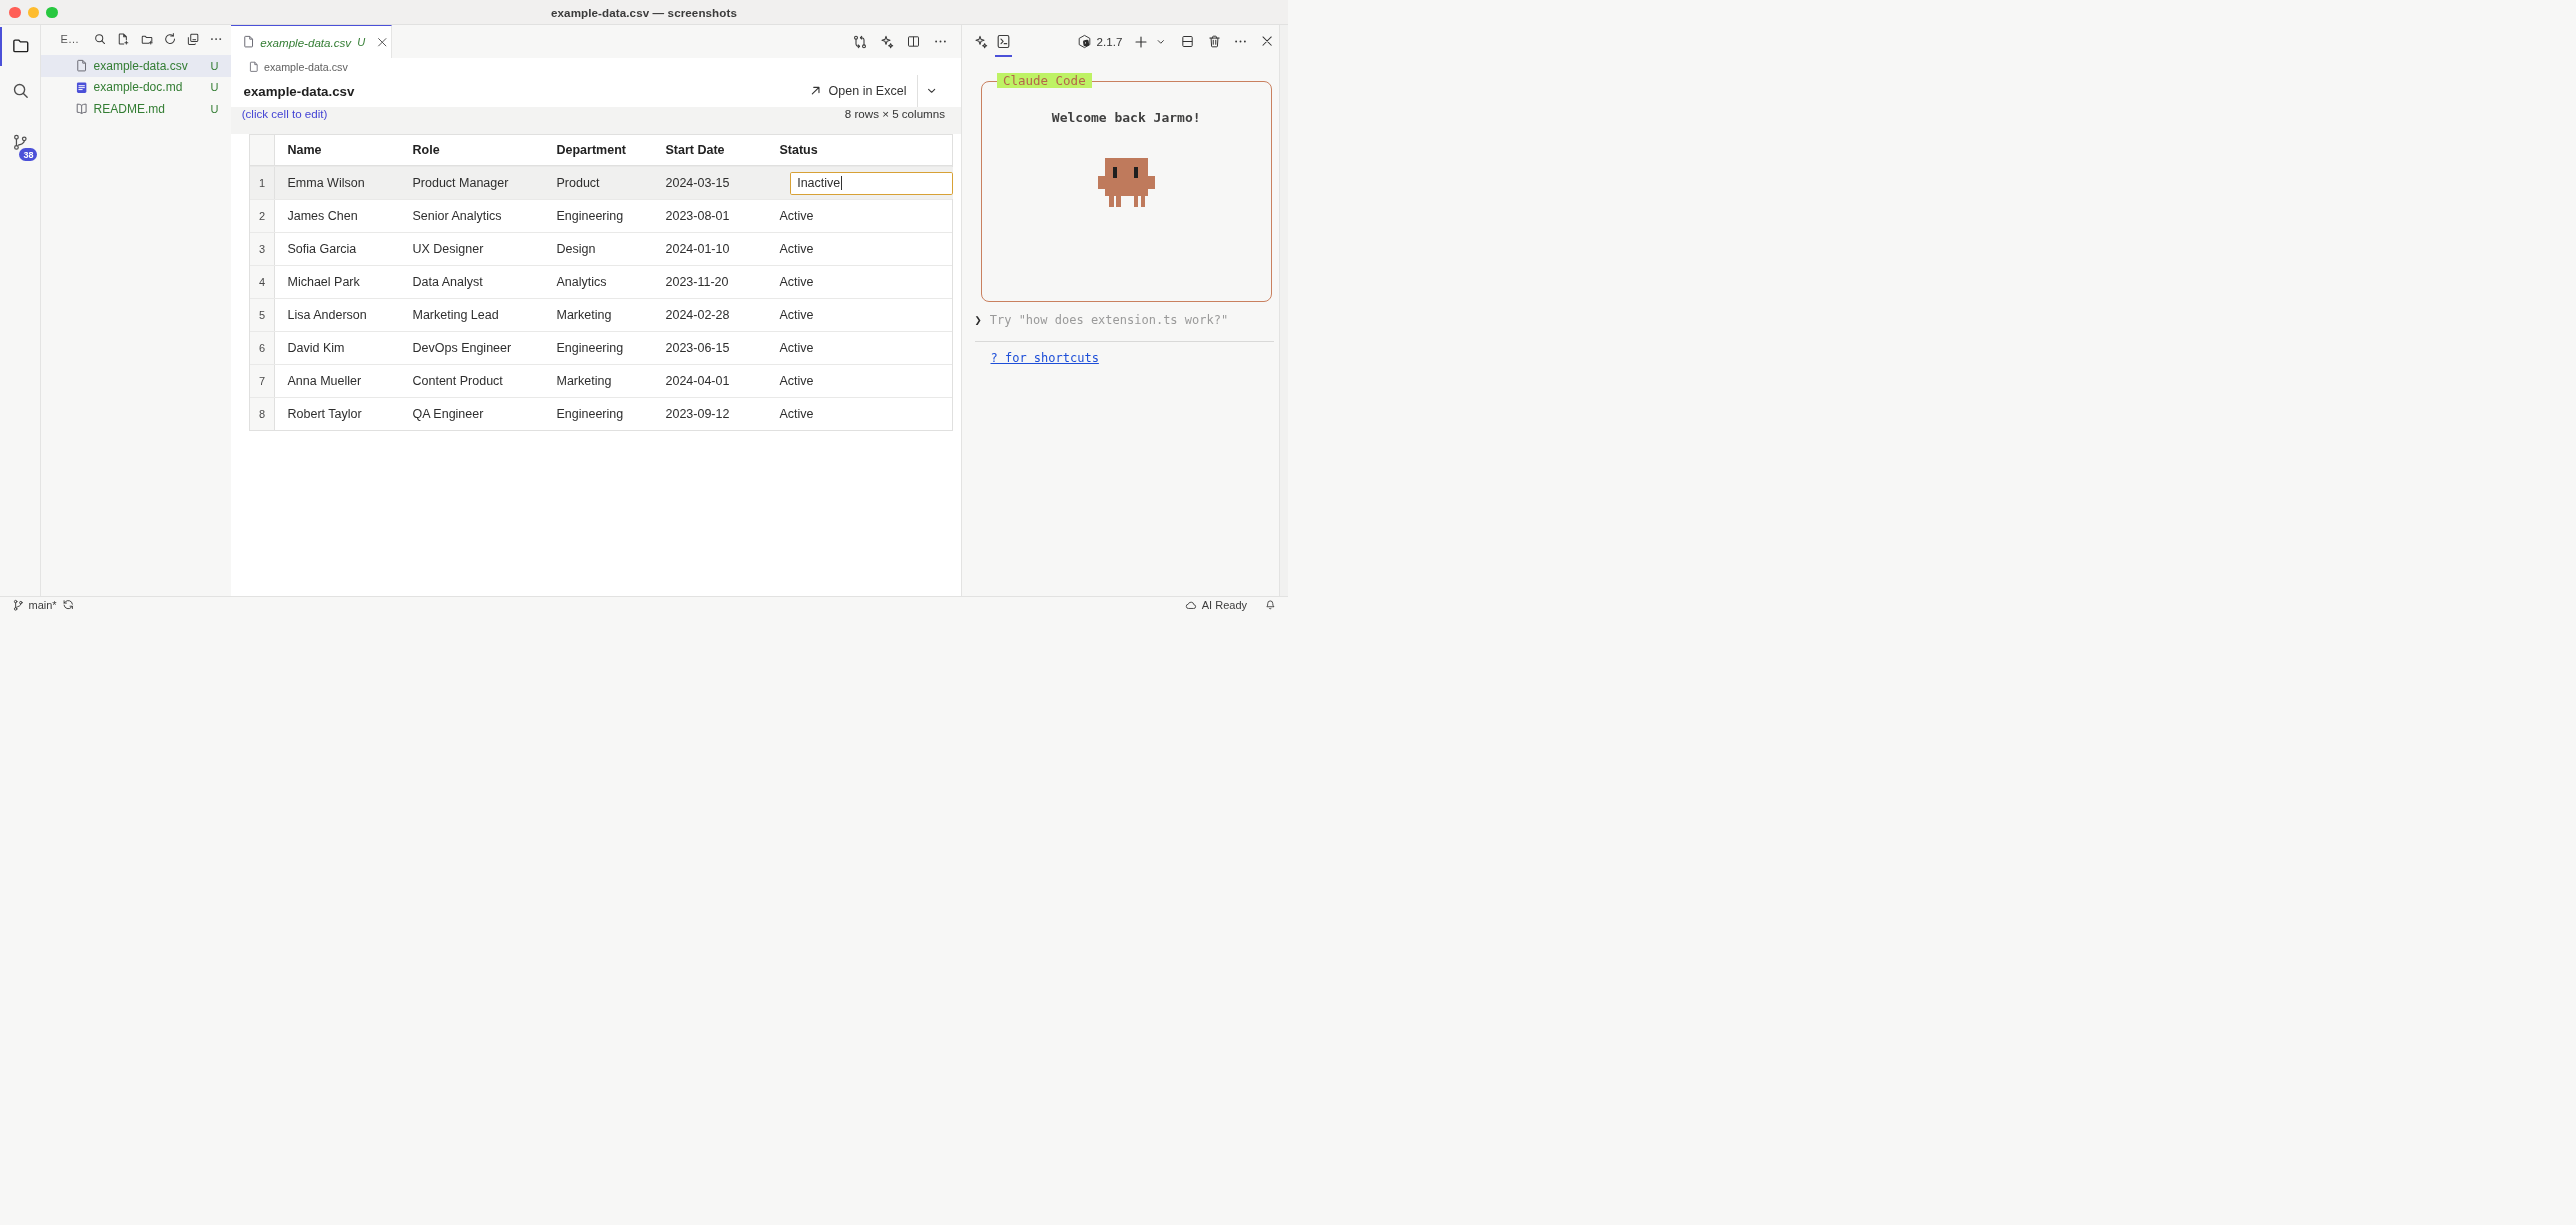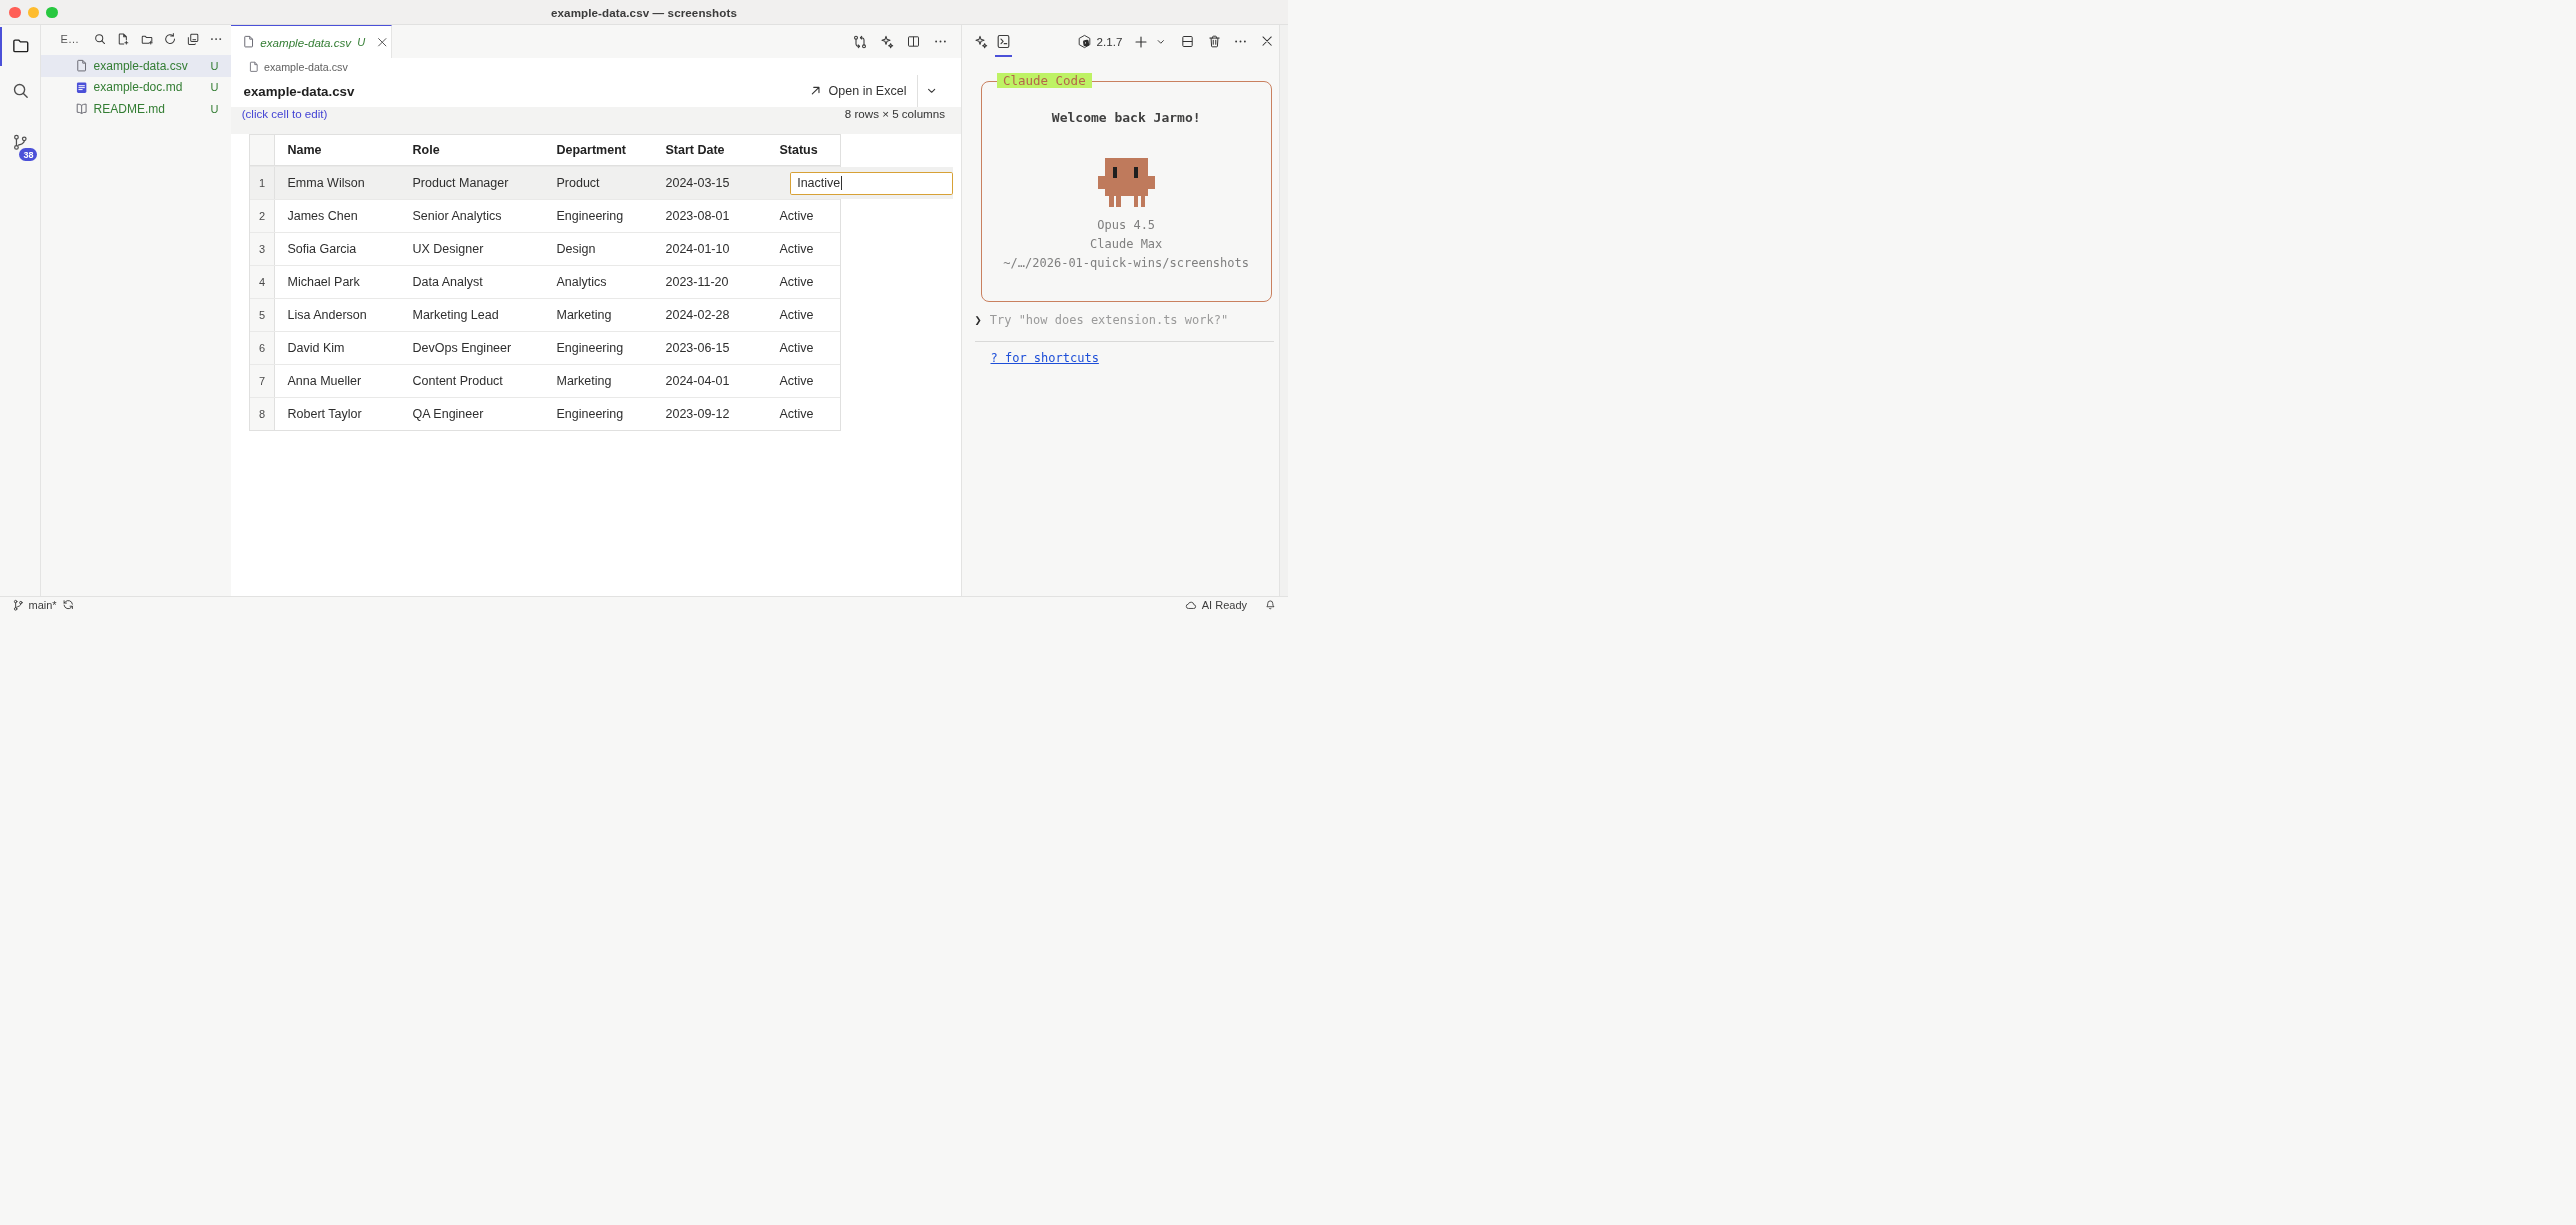--- a/index.html
+++ b/index.html
@@ -65,21 +65,21 @@
   .open-btn { display:flex; align-items:center; gap:6.2px; color:#333; font-size:12.5px; padding-right:10.7px; }
   .open-btn .ic { width:13.3px; height:13.3px; }
   .open-sep { width:0.9px; height:32px; background:#e0e0df; }
   .open-caret { width:27px; display:flex; align-items:center; justify-content:center; color:#333; }
 
   .toolbar { height:27px; background:#f3f3f2; display:flex; align-items:flex-start; padding:0 16px 0 10.7px; }
   .hint-link { font-size:11.6px; color:#4444d4; }
   .dims { margin-left:auto; font-size:11.6px; color:#333; }
 
   .tablewrap { padding:0 0 0 18px; }
-  .dtable { width:592px; border:0.9px solid #e0e0df; }
+  .dtable { width:704px; border:0.9px solid #e0e0df; }
   .trow { display:grid; grid-template-columns:25px 125px 144px 109px 114px 186px; align-items:center; height:33px; border-top:0.9px solid #e9e9e8; background:#fff; }
   .trow.thead { height:31px; border-top:none; border-bottom:0.9px solid #e0e0df; background:#fff; }
   .trow.selected .cell, .trow.selected .cell-num { background:#f0f0ef; }
   .cell { font-size:12.5px; color:#2e2e2e; padding-left:12.5px; height:100%; display:flex; align-items:center; white-space:nowrap; overflow:hidden; }
   .thead .cell { font-weight:700; color:#222; }
   .cell-num { background:#f7f7f6; border-right:0.9px solid #e0e0df; height:100%; display:flex; align-items:center; justify-content:center; font-size:11px; color:#4a4a4a; }
   .cell-input { margin-left:10.7px; width:174px; height:23px; border:1.8px solid #d7a136; border-radius:1.8px; background:#fff;
     display:flex; align-items:center; padding-left:6px; font-size:12.5px; color:#2e2e2e; }
   .caret { display:inline-block; width:1.3px; height:14.2px; background:#333; margin-left:0.9px; }
 
@@ -486,25 +486,20 @@
       <div class="m-body"></div>
         <div class="m-arm-l"></div>
         <div class="m-arm-r"></div>
       <div class="m-eye l"></div>
         <div class="m-eye r"></div>
       <div class="m-leg a"></div>
         <div class="m-leg b"></div>
         <div class="m-leg c"></div>
         <div class="m-leg d"></div>
     </div>
-    <div class="c-meta mono">
-      <div>Opus 4.5</div>
-      <div>Claude Max</div>
-      <div>~/…/2026-01-quick-wins/screenshots</div>
-    </div>
   </div>
 
   <div class="c-prompt mono">
     <span class="c-prompt-char">❯</span>
     <span class="c-prompt-text">Try "how does extension.ts work?"</span>
   </div>
   <div class="c-hr"></div>
   <div class="c-shortcuts mono">? for shortcuts</div>
 </div>
 

